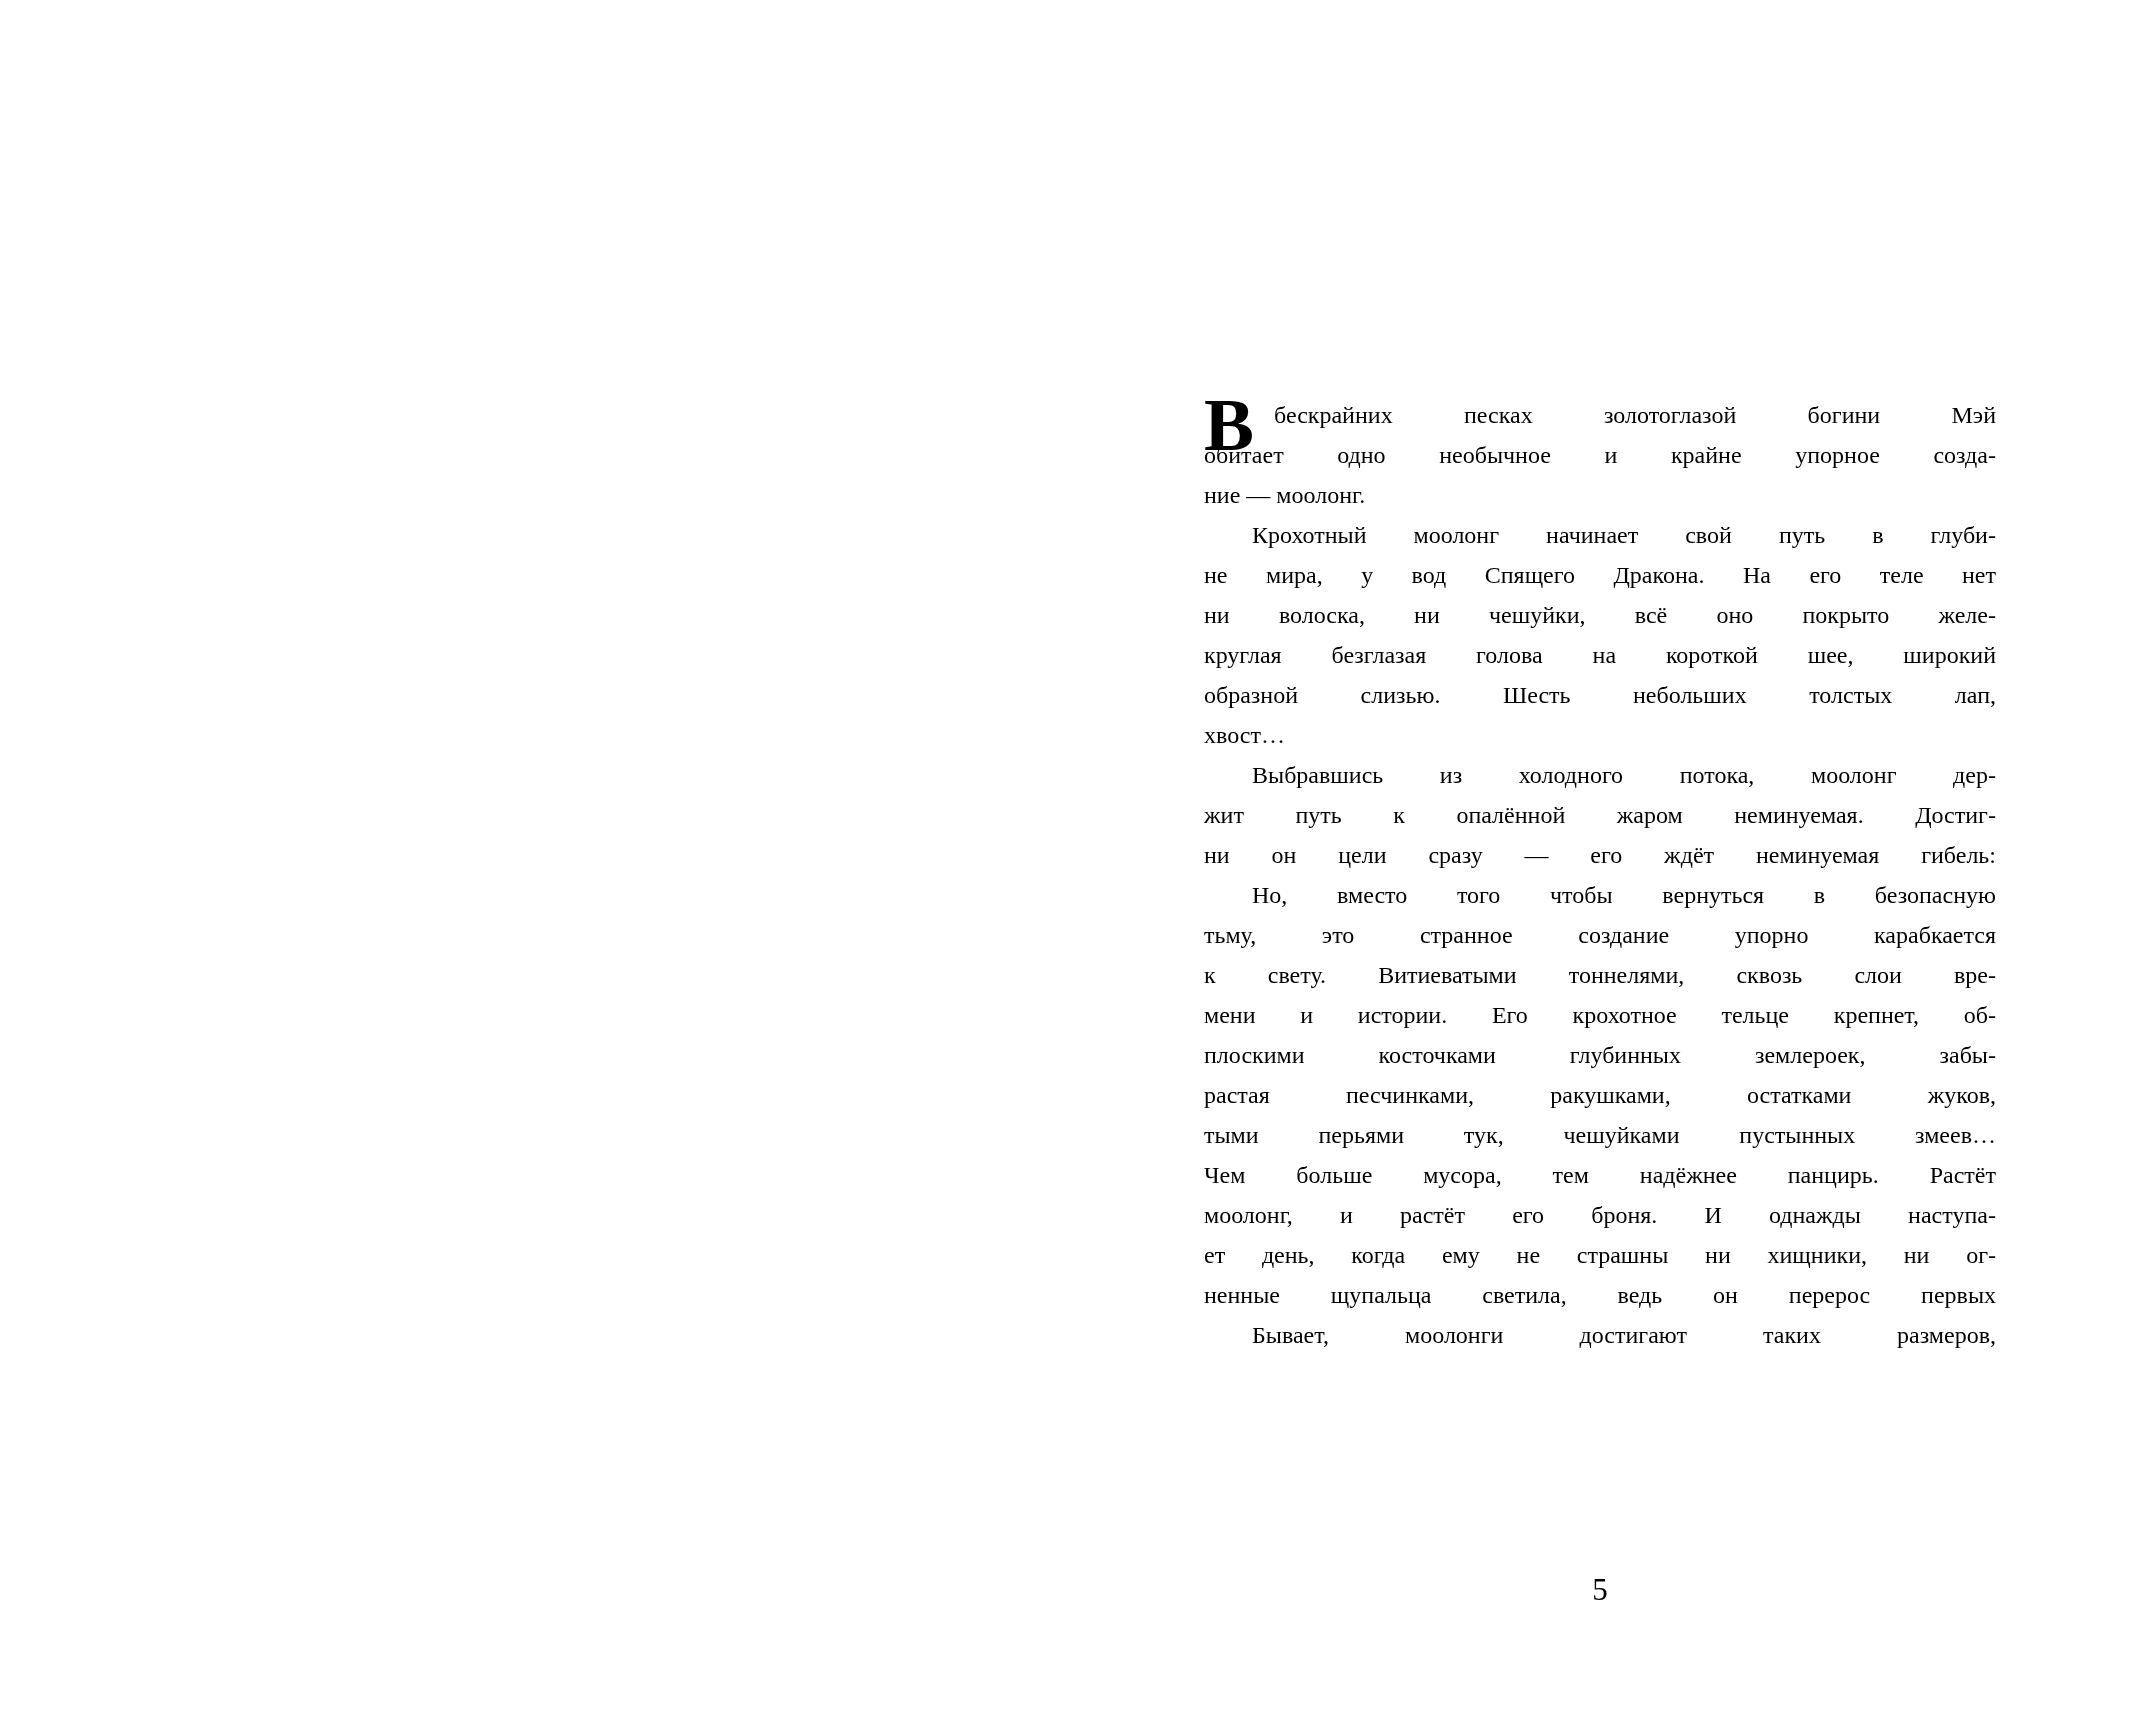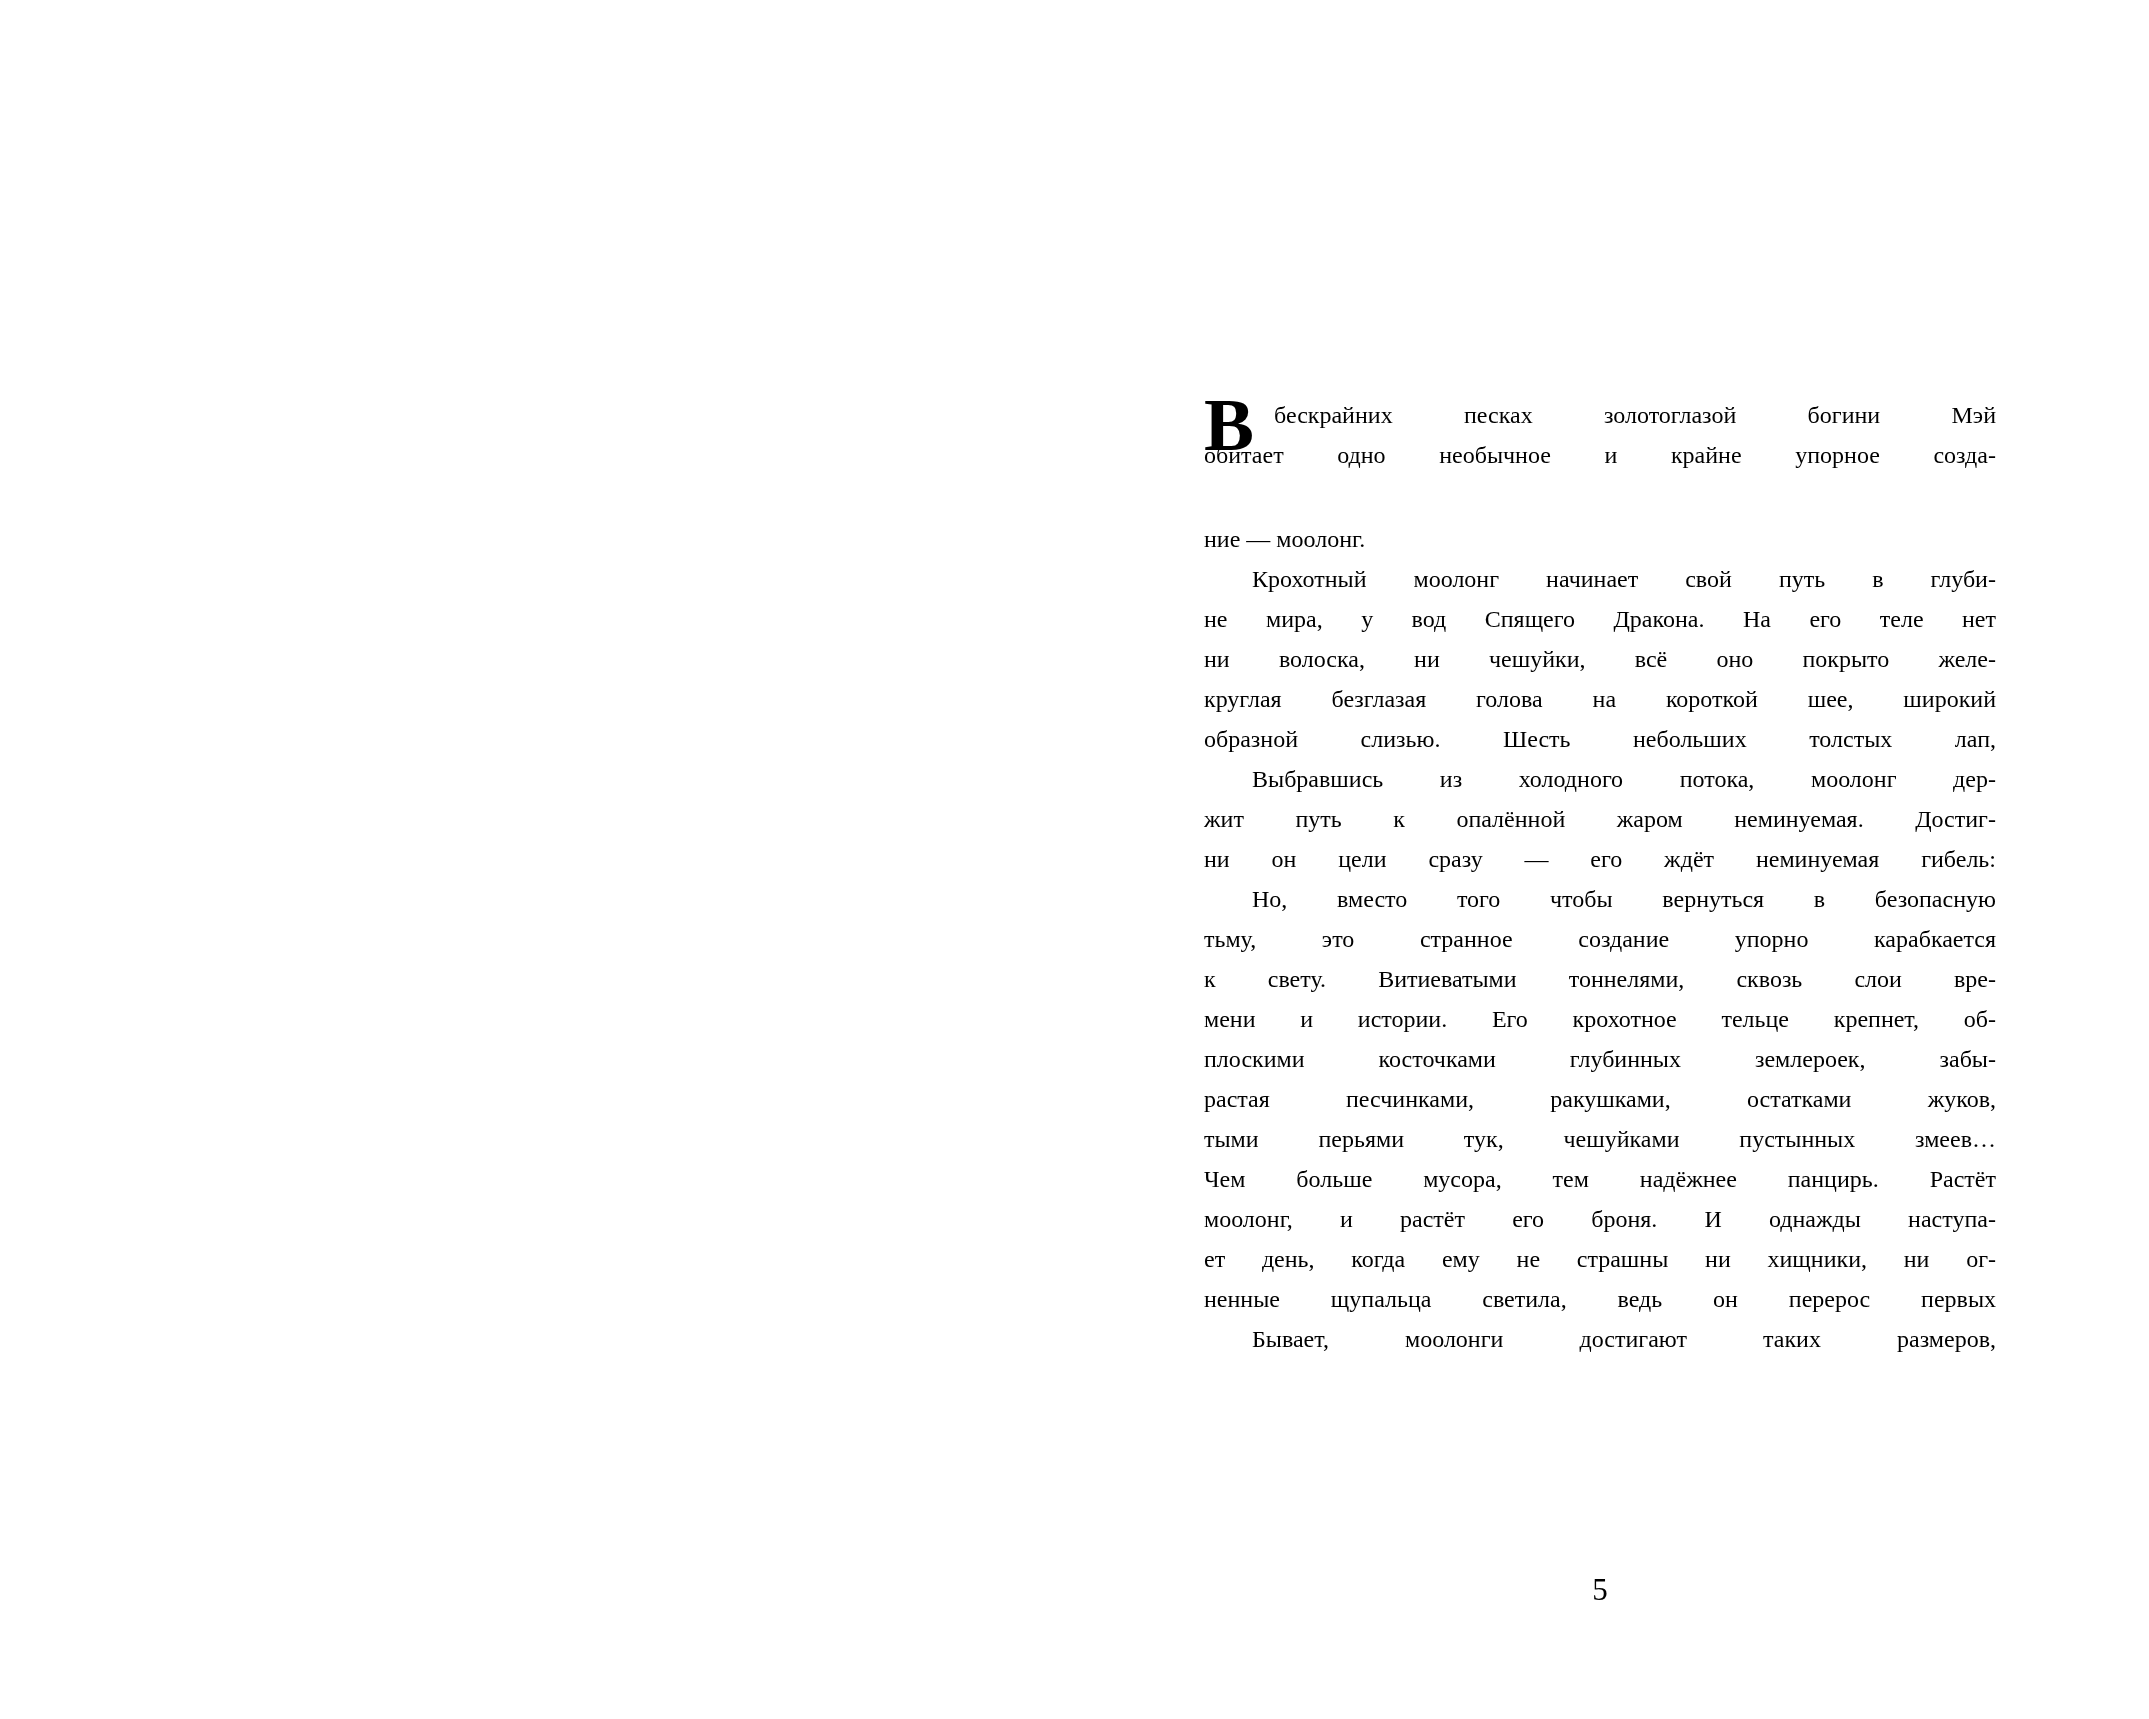--- a/index.html
+++ b/index.html
@@ -40,21 +40,20 @@
   
   .line.just {
     display: flex;
     justify-content: space-between;
     white-space: nowrap;
   }
   .line.just > span { display: inline-block; white-space: pre; }
   .line.last {
     display: block;
     text-align: left;
-    margin-top: 44px;
   }
   
   .line.indent { padding-left: 48px; width: 744px; }
   .line.indent.just { width: 744px; }
 
   
   #dropcap {
     position: absolute;
     left: 0px;
     top: -7.9px;
@@ -148,20 +147,21 @@
             <span>широкий</span>
           </div>
           <div class="line just">
             <span>образной</span>
             <span>слизью.</span>
             <span>Шесть</span>
             <span>небольших</span>
             <span>толстых</span>
             <span>лап,</span>
           </div>
+          <div class="line last">хвост…</div>
         </div>
         <div class="para">
           <div class="line just indent">
             <span>Выбравшись</span>
             <span>из</span>
             <span>холодного</span>
             <span>потока,</span>
             <span>моолонг</span>
             <span>дер-</span>
           </div>

